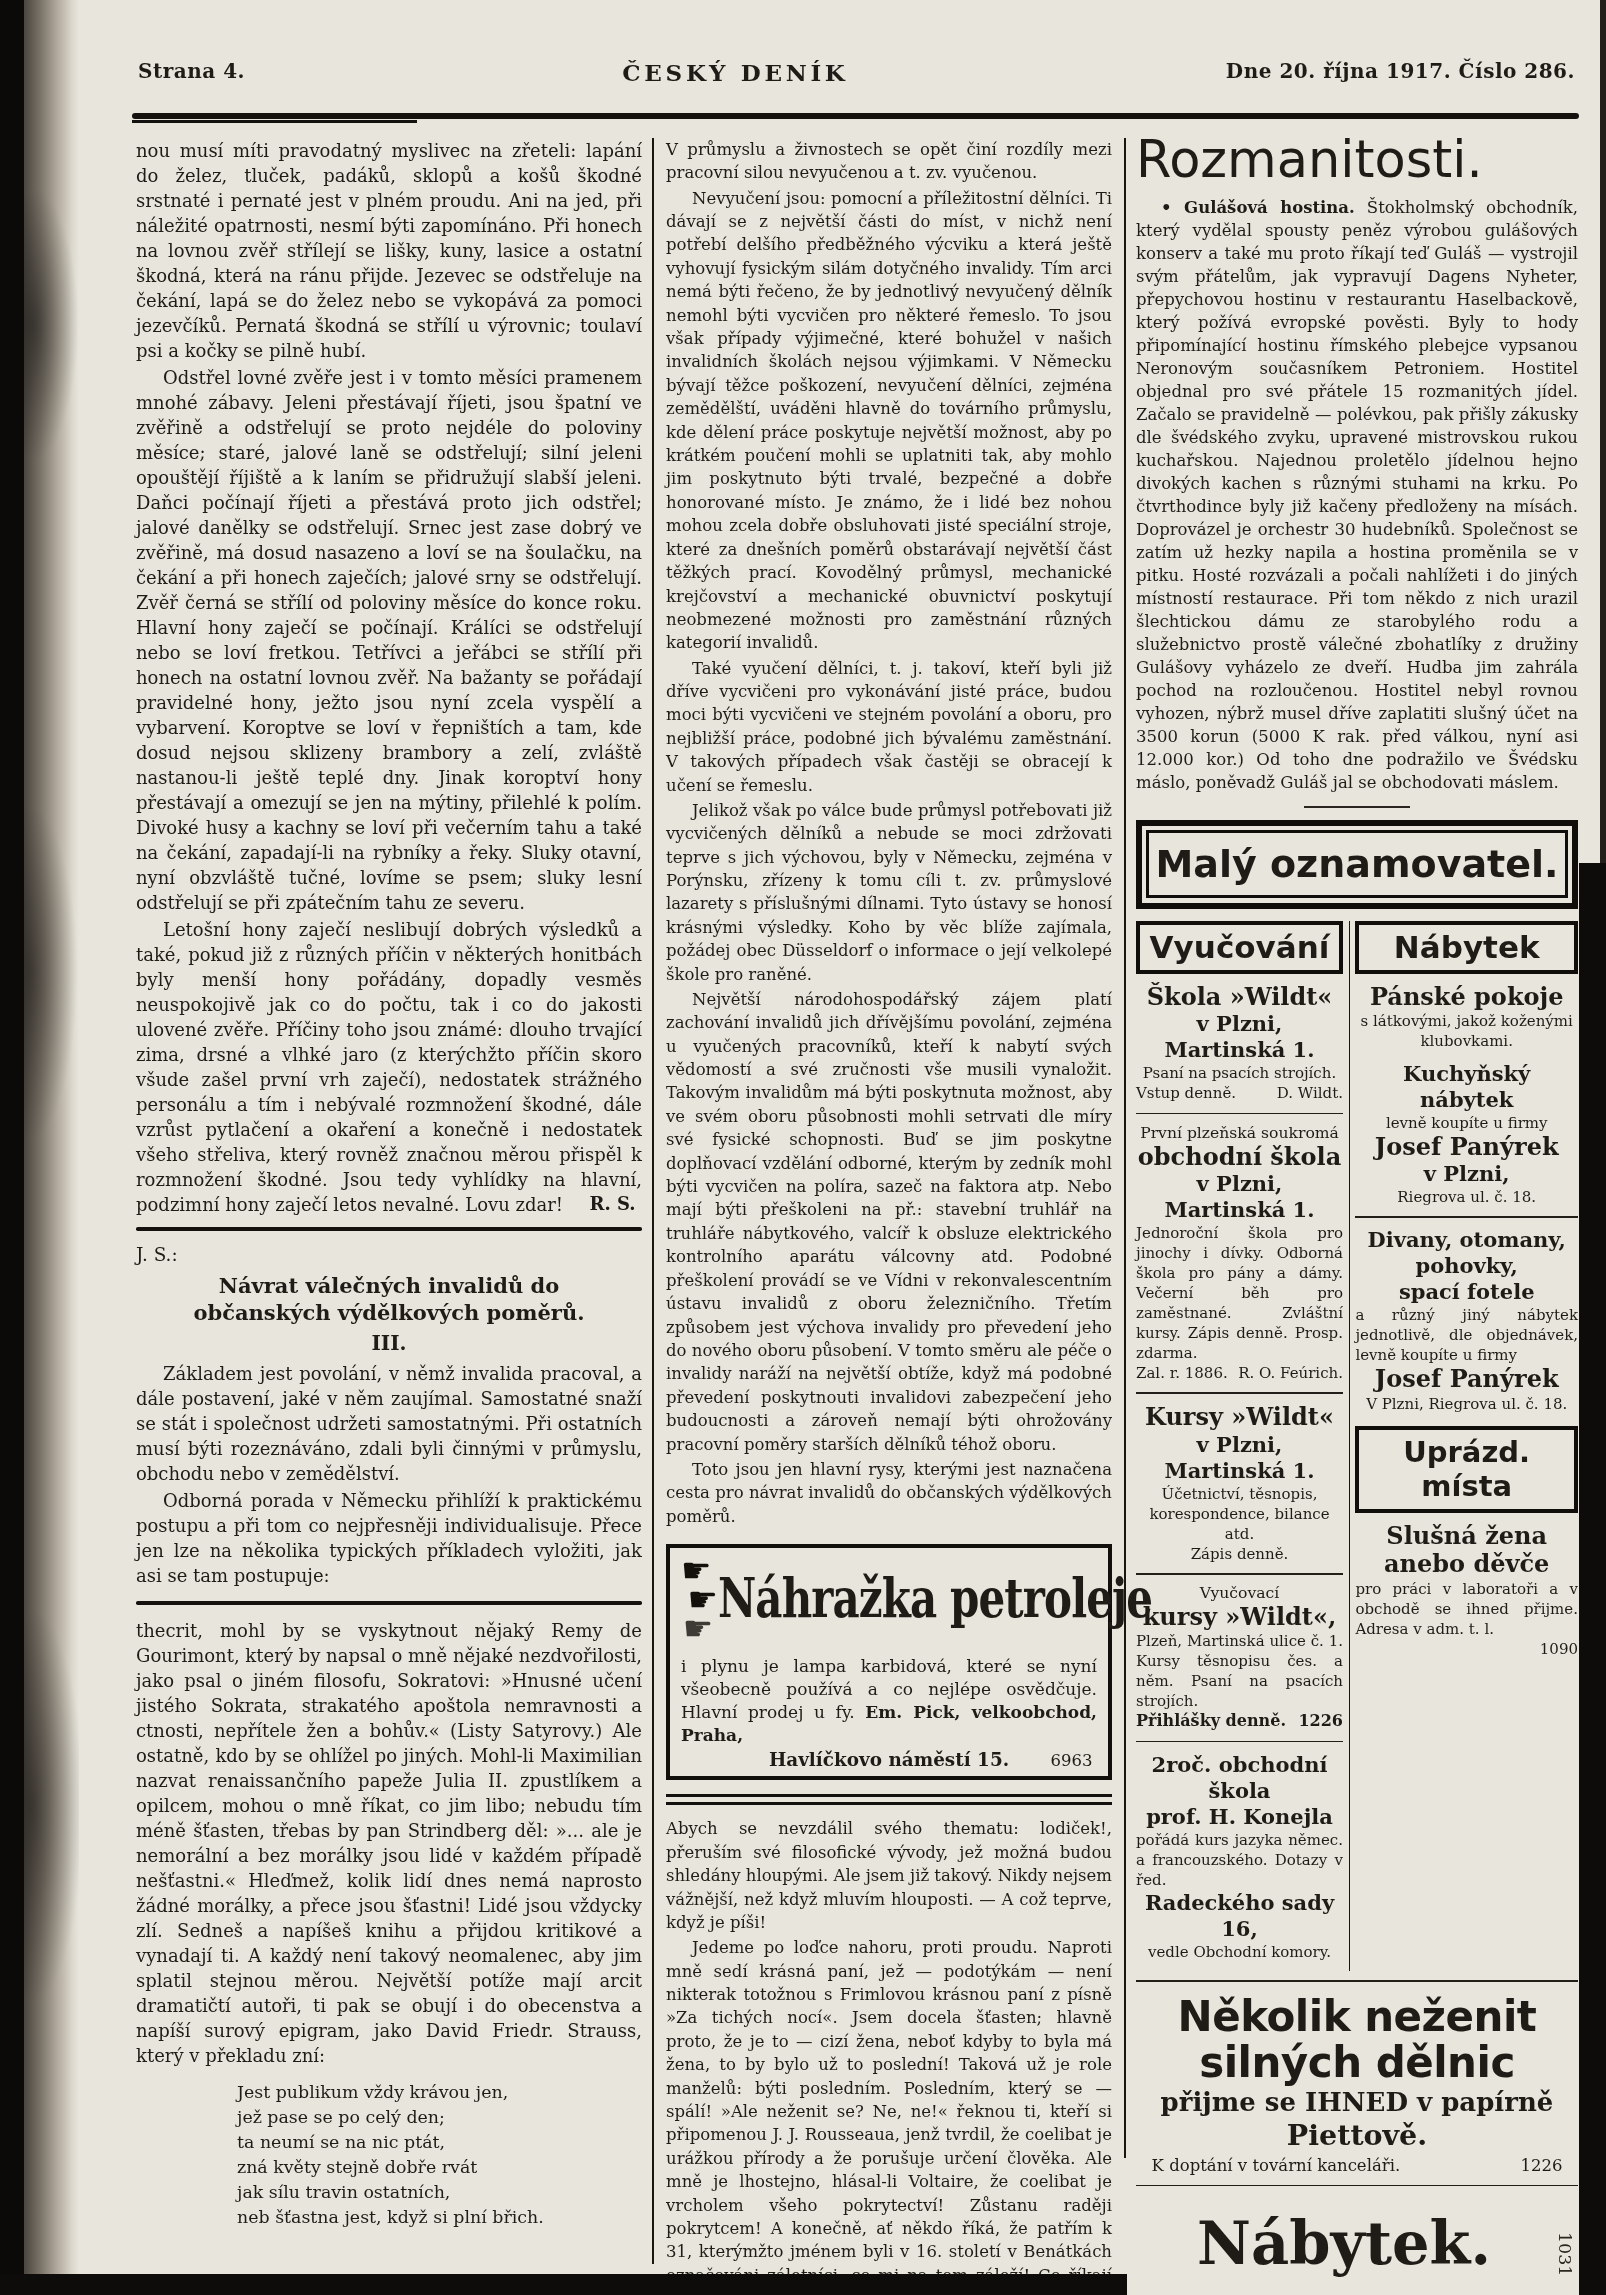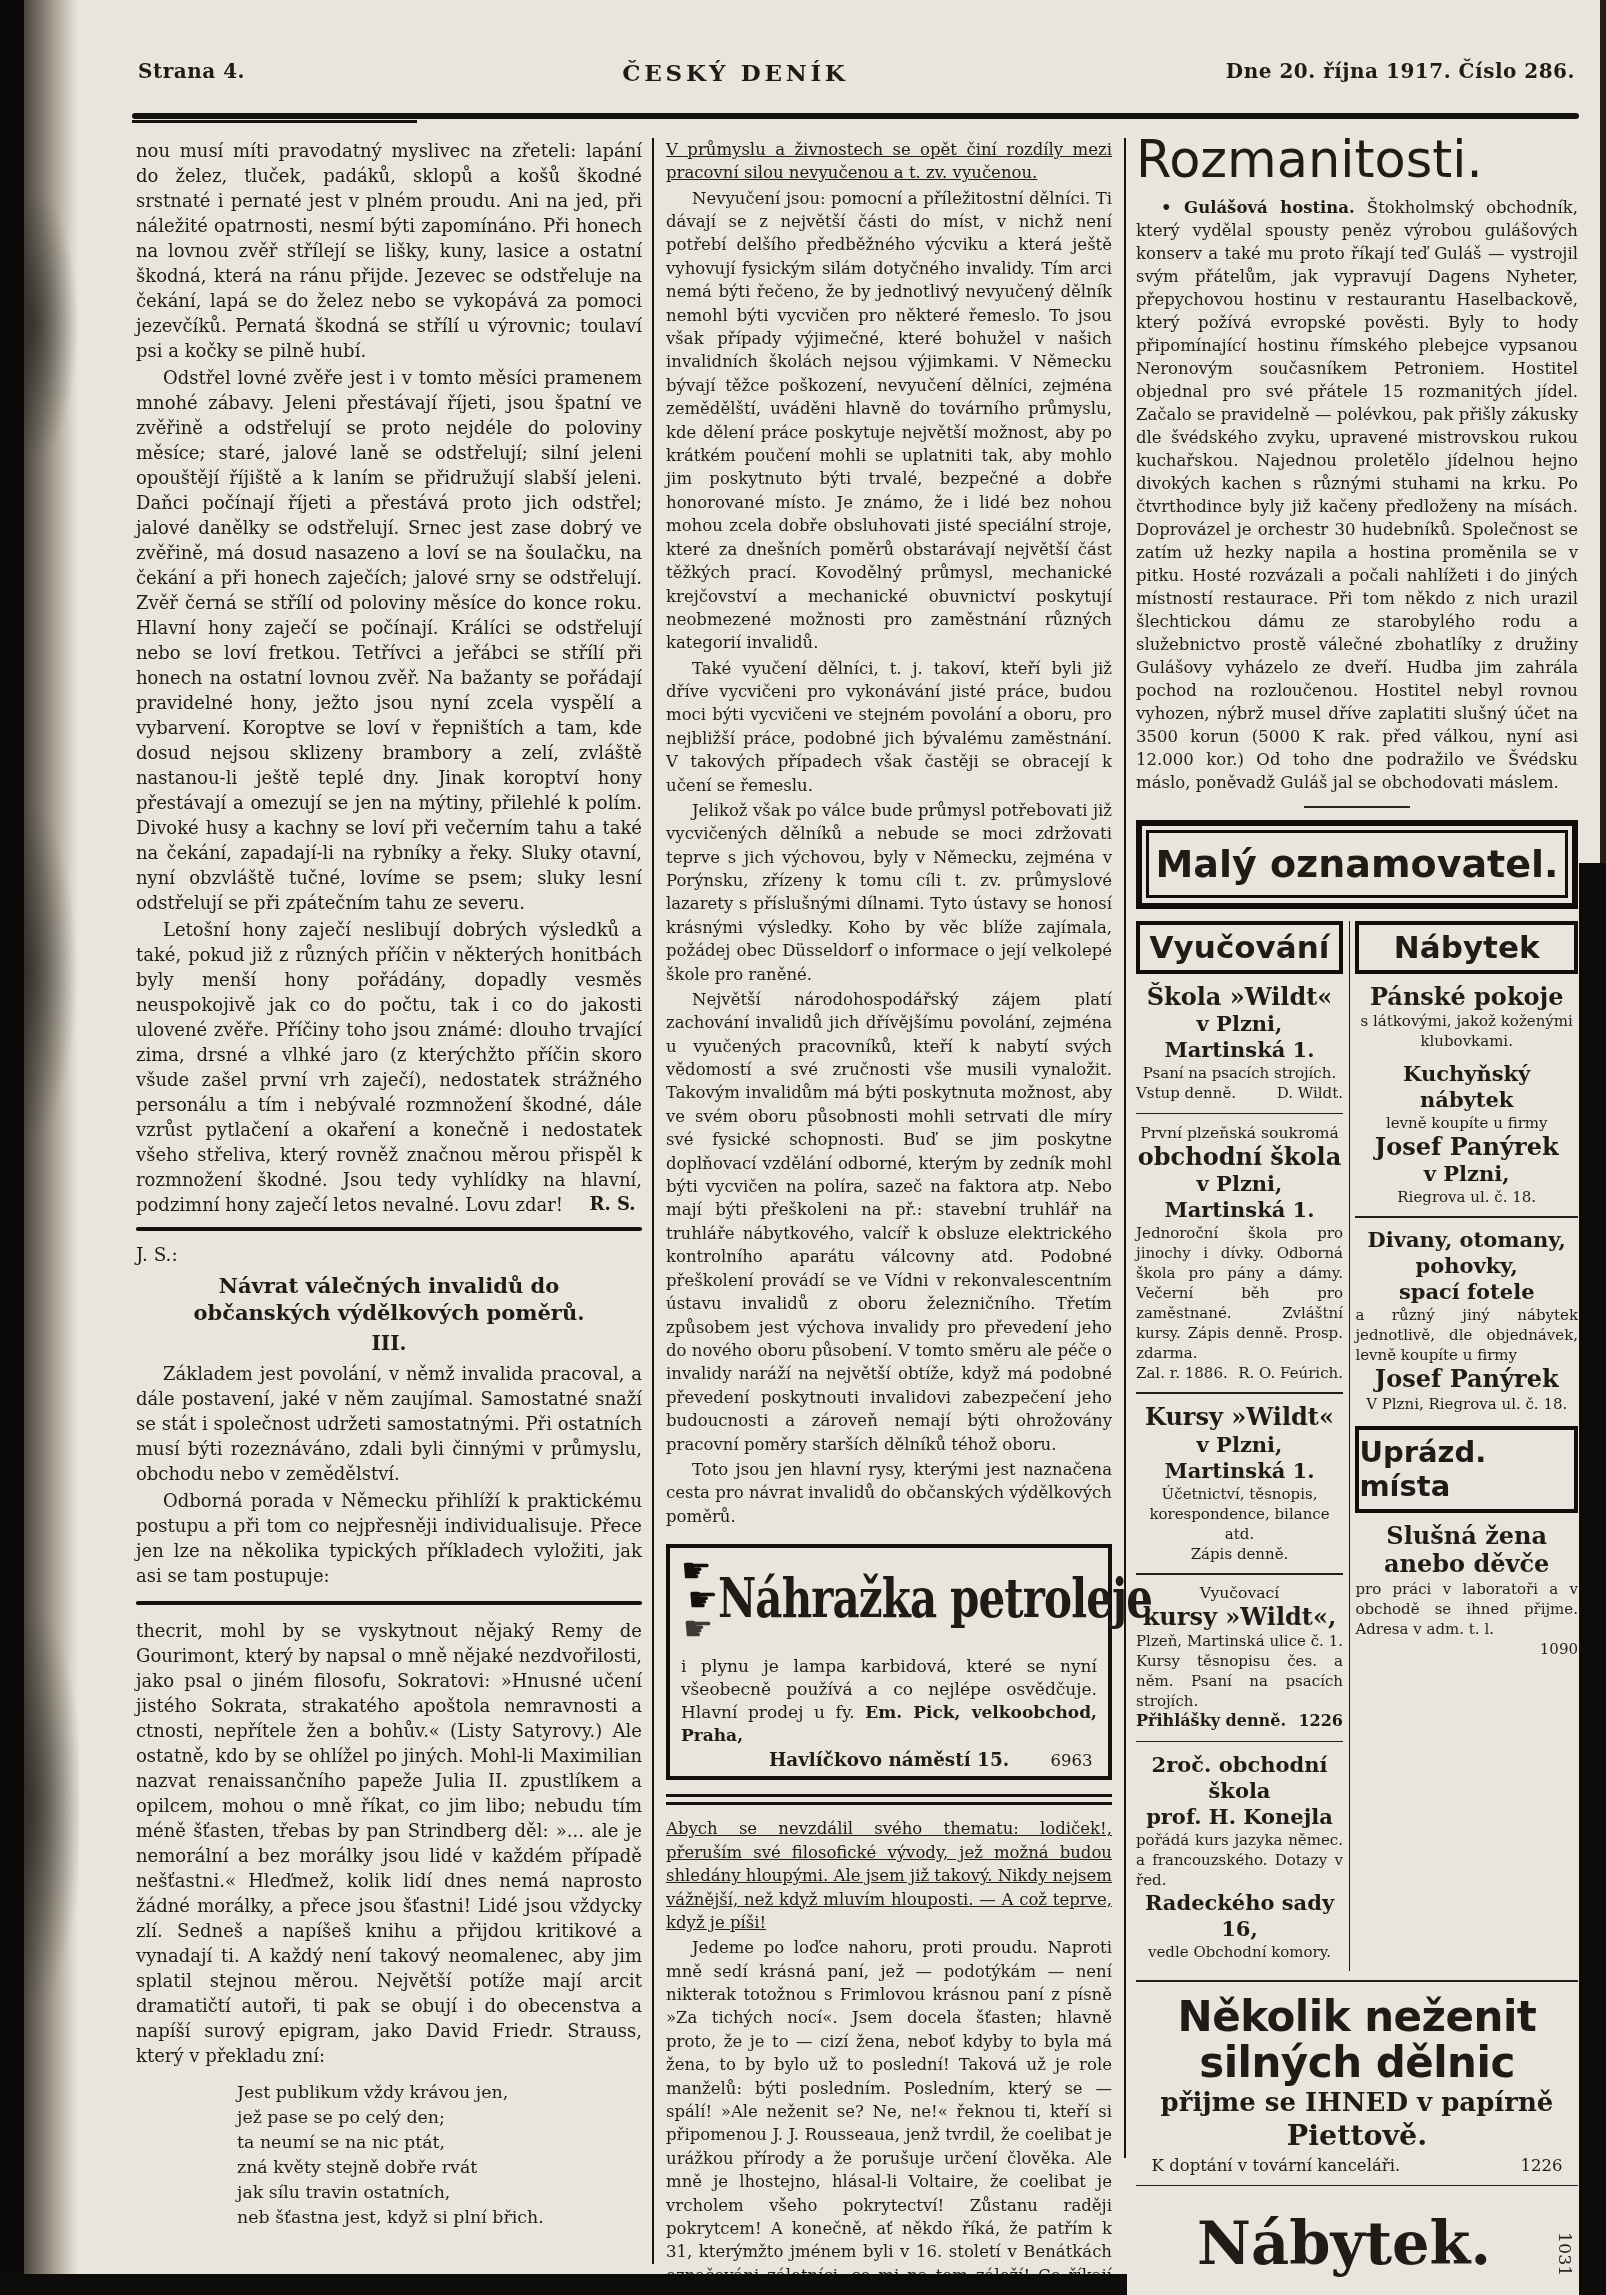--- a/index.html
+++ b/index.html
@@ -28,21 +28,21 @@
   #col1{left:136px;width:506px;}
   #col2{left:666px;width:446px;}
   #col3{left:1136px;width:442px;}
   .vrule{position:absolute;top:138px;width:1.8px;background:#19160f;}
   #vr1{left:652px;height:2126px;}
   #vr2{left:1124px;height:2020px;}
   
   .p{font-size:18px;line-height:25px;text-align:justify;text-indent:27px;margin:0 0 1.8px 0;}
   .p.ni{text-indent:0;}
   .p2{font-size:16.5px;line-height:23.4px;text-align:justify;text-indent:26px;margin:0 0 1.8px 0;}
-  .p2.ni{text-indent:0;text-decoration:underline;}
+  .p2.ni{text-indent:0;}
   .p3{font-size:16.5px;line-height:23px;text-align:justify;text-indent:25px;margin:0 0 1.8px 0;}
   .b{font-weight:bold;}
   .sig{text-align:right;font-weight:bold;font-size:18px;margin-top:-25px;padding-right:6.4px;}
   .hrule{height:4.1px;background:#14120e;margin:13px 0;border-radius:1.8px;}
   .dblrule{border-top:3.7px solid #14120e;border-bottom:3.7px solid #14120e;height:5.5px;margin:13.8px 0 12px;}
   .mini-rule{width:106px;height:2.3px;background:#2a261f;margin:12px auto;}
   .thin-rule{height:1.8px;background:#221f19;margin:9.2px 0;}
   
   .sec-head{font-family:"DejaVu Sans",sans-serif;font-weight:bold;font-size:46px;line-height:51px;margin:7.3px 0 4.6px;}
   .byline{font-size:18.4px;margin:2.8px 0 6.4px;}
@@ -72,21 +72,21 @@
   .cl-head{border:4.1px solid #100e0a;text-align:center;font-family:"DejaVu Sans",sans-serif;
            font-weight:bold;font-size:31px;padding:4.6px 0;margin-bottom:6.4px;}
   .ad{margin:9.2px 0;}
   .ad-top{font-size:15.6px;text-align:center;line-height:19px;}
   .ad-title{font-weight:bold;font-size:24px;text-align:center;line-height:28.5px;}
   .ad-title.sm{font-size:21px;line-height:26px;}
   .ad-body{font-size:15px;line-height:20px;text-align:justify;}
   .ad-body.center{text-align:center;text-indent:0;}
   .ad-row{display:flex;justify-content:space-between;font-size:15px;line-height:20px;}
   .ad-row .b{font-size:16px;}
-  .uprazd-head{border:4.6px solid #100e0a;font-family:"DejaVu Sans",sans-serif;
+  .uprazd-head{border:4.6px solid #100e0a;text-align:center;font-family:"DejaVu Sans",sans-serif;
                font-weight:bold;font-size:29px;padding:5.5px 0;margin:12px 0 8.3px;}
   
   .delnice{text-align:center;margin-top:12px;}
   .dl-1,.dl-2{font-family:"DejaVu Sans",sans-serif;font-weight:bold;font-size:42px;line-height:46px;letter-spacing:-0.5px;}
   .dl-3{font-weight:bold;font-size:26px;line-height:32px;}
   .dl-4{font-weight:bold;font-size:28.5px;line-height:34px;}
   .dl-row{display:flex;justify-content:space-between;font-size:16.5px;margin-top:4.6px;padding:0 15.6px;}
   .nab-big{margin-top:13.8px;position:relative;padding-right:26px;}
   .nb-title{font-size:59px;line-height:87px;font-weight:bold;text-align:center;}
   .nb-side{position:absolute;right:2.8px;top:32px;writing-mode:vertical-rl;font-size:17.4px;color:#2a261f;}

